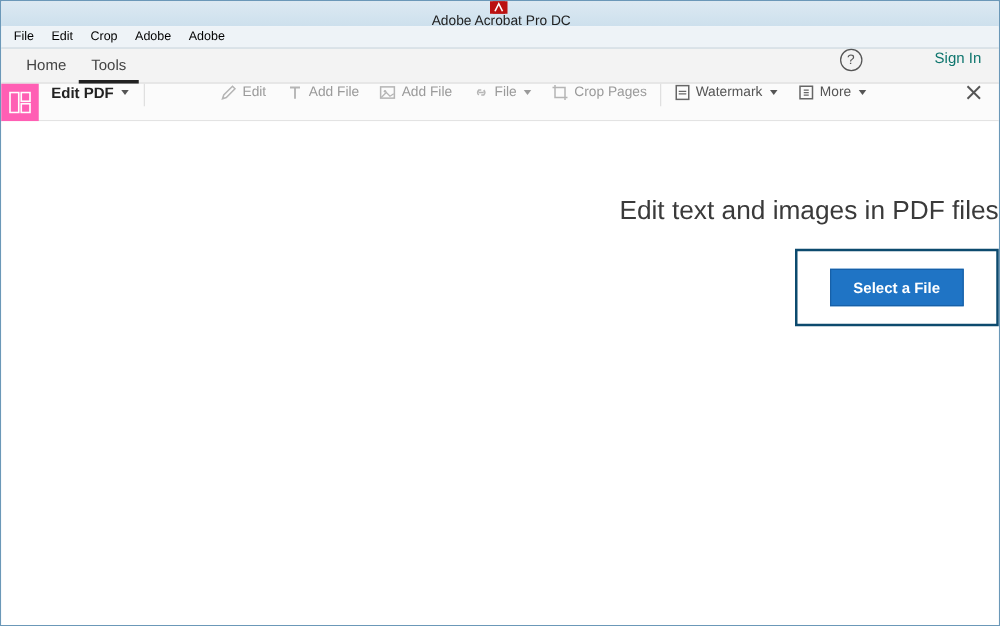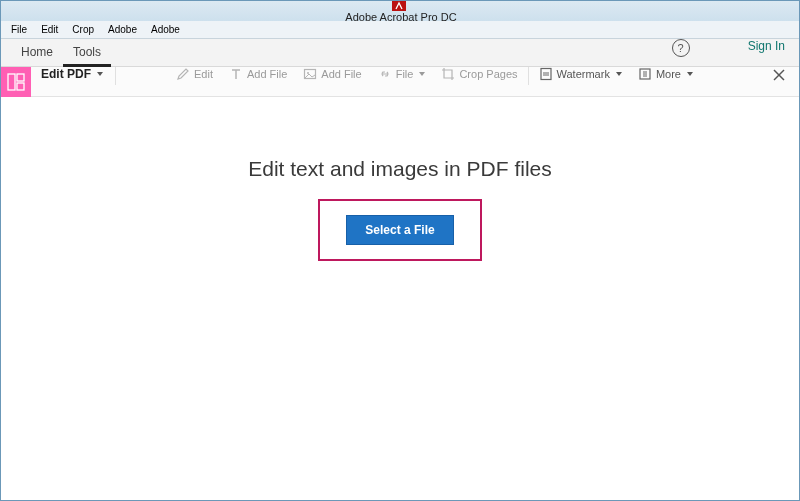--- a/index.html
+++ b/index.html
@@ -24,23 +24,23 @@
   .toolbar { height: 30px; background: #fbfbfb; border-bottom: 1px solid #e3e3e3; display:flex; align-items:flex-start; font-size:11px; color:#9a9a9a; }
   .toolbar .badge { width: 30px; height: 30px; background: #ff5fb4; display:flex;align-items:center;justify-content:center;}
   .toolbar .feature { color:#222; font-weight:600; font-size:12px; padding: 0 10px; display:flex; align-items:center; gap:4px;}
   .toolbar .tool { display:flex; align-items:center; gap:4px; padding: 0 8px; white-space:nowrap; cursor:default;}
   .toolbar .tool svg { flex-shrink:0; }
   .toolbar .sep { width:0; height:18px; border-left:1px solid #e0e0e0; margin:0 2px;}
   .toolbar .flex { flex:1; }
   .toolbar .close-x { padding:0 14px; color:#555; font-size:16px; cursor:default;}
   .caret { display:inline-block; width:0;height:0;border-left:3px solid transparent;border-right:3px solid transparent;border-top:4px solid currentColor;margin-left:2px;}
   .caret.dark{border-top-color:#555;}
-  .content { flex:1; background:#fff; position:relative; display:flex; flex-direction:column; align-items:center; }
+  .content { flex:1; background:#fff; position:relative; display:flex; flex-direction:column; align-items:flex-end; }
   .headline { margin-top: 60px; font-size: 21px; color:#3a3a3a; font-weight:400;}
-  .highlight-box { margin-top: 18px; border: 2px solid #be185d; padding: 14px 26px; }
+  .highlight-box { margin-top: 18px; border: 2px solid #0c4a6e; padding: 14px 26px; }
   .cta { background:#1f74c5; color:#fff; font-size:12px; font-weight:700; border:1px solid #1760a8; padding: 7px 18px; cursor:default;}
 </style>
 </head>
 <body>
 
 <div class="window">
 
   <div class="titlebar">
     <span class="app-icon">
       <svg width="10" height="10" viewBox="0 0 10 10">

